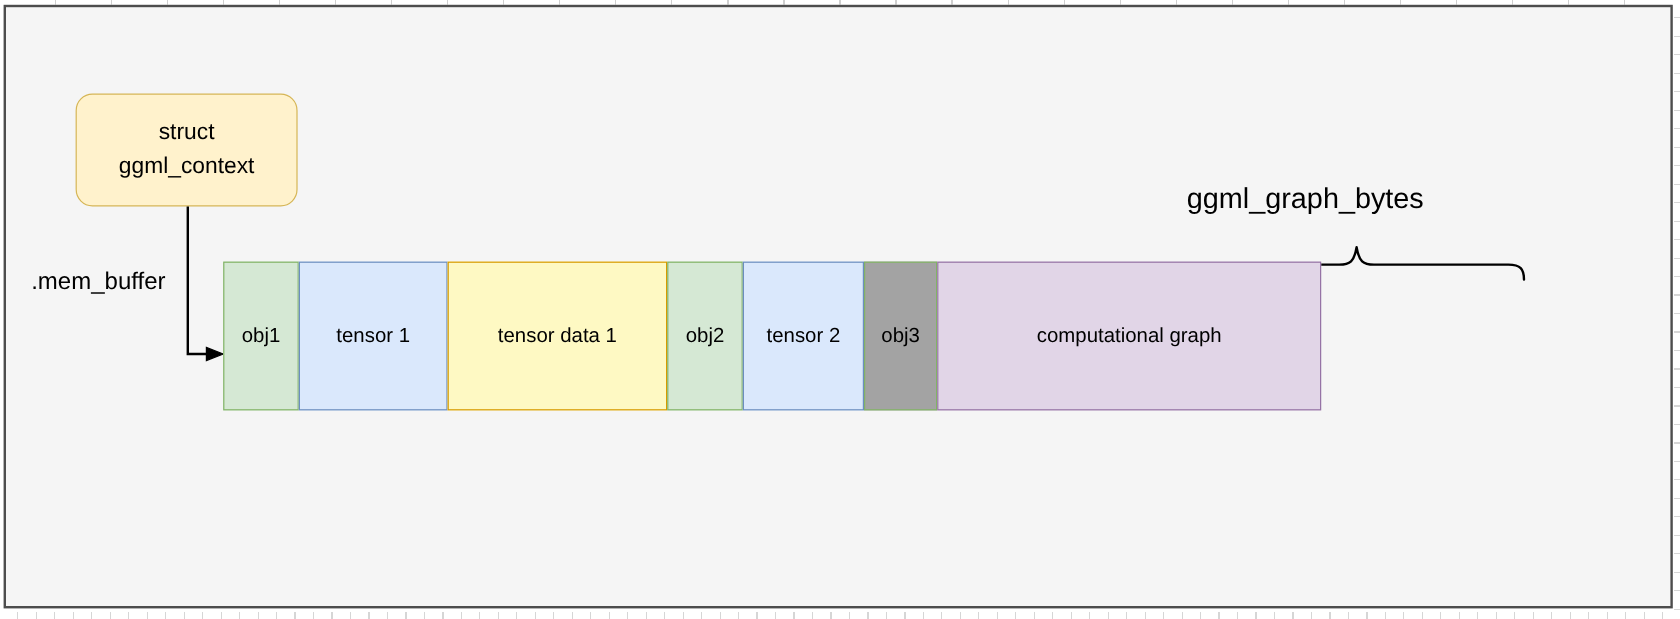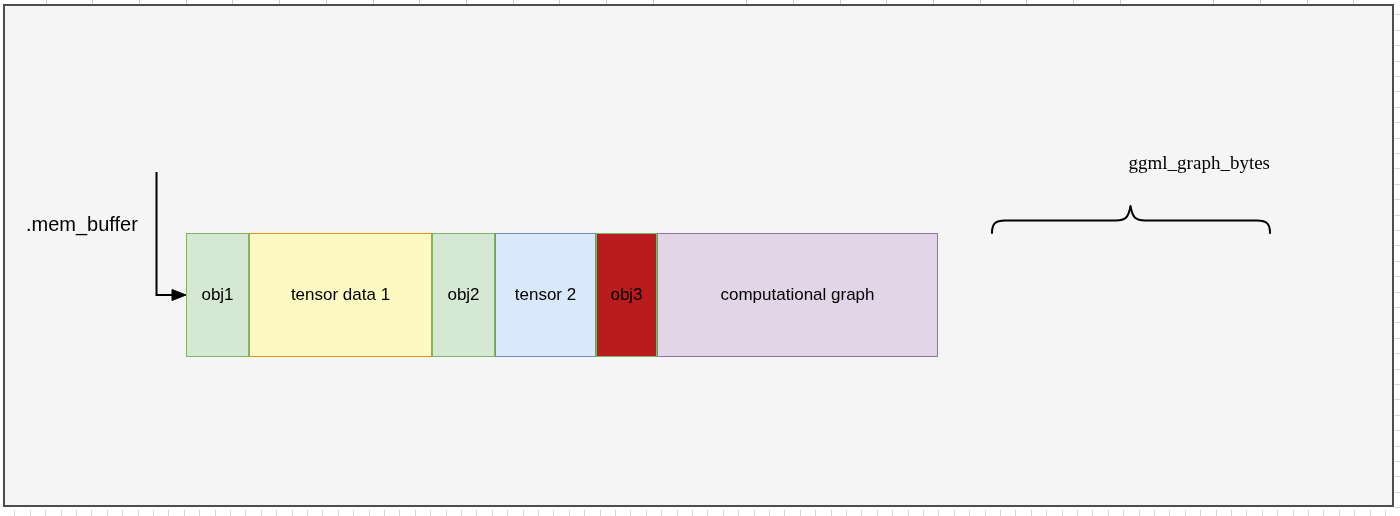--- a/index.html
+++ b/index.html
@@ -39,36 +39,35 @@
     box-sizing: border-box;
     border-radius: 14px;
     border: 1.5px solid #d6b656;
     background: #fff2cc;
     display: flex; flex-direction: column;
     align-items: center; justify-content: center;
     font-size: 19px; line-height: 28px;
   }
   .mem-buffer-label {
     position: absolute;
-    left: 26px; top: 213px;
+    left: 26px; top: 224px;
     font-size: 20px;
     white-space: nowrap;
   }
   .graph-bytes-label {
     position: absolute;
     left: 989px; top: 152px;
     width: 281px;
-    text-align: right;
-    font-size: 19px;
+    text-align: left;
+    font-size: 24px;
     white-space: nowrap;
-    font-family: Liberation Serif, serif;
   }
   .memory-bar {
     position: absolute;
-    left: 186px; top: 233px;
+    left: 186px; top: 218px;
     height: 124px;
     display: flex;
   }
   .segment {
     box-sizing: border-box;
     border: 1px solid;
     height: 124px;
     display: flex;
     align-items: center;
     justify-content: center;
@@ -85,20 +84,24 @@
 </head>
 <body>
 
 <div class="stage">
   <div class="ticks-top"></div>
   <div class="ticks-bottom"></div>
   <div class="ticks-right"></div>
 
   <div class="frame" style="background: rgb(245, 245, 245); border-color: rgb(77, 77, 77);"></div>
 
+  <div class="context-box" style="background: rgb(255, 242, 204); border-color: rgb(214, 182, 86);">
+    <div>struct</div>
+    <div>ggml_context</div>
+  </div>
 
   <div class="mem-buffer-label">.mem_buffer</div>
 
   <div class="graph-bytes-label">ggml_graph_bytes</div>
 
   <svg class="overlay-svg" width="1400" height="516" viewBox="0 0 1400 516">
 
     <g>
       <path d="M 156.5 172 L 156.5 295 L 172 295" fill="none" stroke="#000000" stroke-width="2"></path>
       <polygon points="186,295 172,289.5 172,300.5" fill="#000000" stroke="#000000"></polygon>
@@ -110,29 +113,32 @@
              C 1125 220.5, 1128.5 218, 1130.5 206
              C 1132.5 218, 1136 220.5, 1145 220.5
              L 1257 220.5
              C 1267 220.5, 1270 224, 1270 233" fill="none" stroke="#000000" stroke-width="2" stroke-linejoin="round" stroke-linecap="round"></path>
   </svg>
 
   <div class="memory-bar">
       <div class="segment" style="width: 63px; background: rgb(213, 232, 212); border-color: rgb(130, 179, 102);">
         <span>obj1</span>
       </div>
+      <div class="segment" style="width: 124px; background: rgb(218, 232, 252); border-color: rgb(108, 142, 191);">
+        <span>tensor 1</span>
+      </div>
       <div class="segment" style="width: 183px; background: #fef9c3; border-color: rgb(215, 155, 0);">
         <span>tensor data 1</span>
       </div>
       <div class="segment" style="width: 63px; background: rgb(213, 232, 212); border-color: rgb(130, 179, 102);">
         <span>obj2</span>
       </div>
       <div class="segment" style="width: 101px; background: rgb(218, 232, 252); border-color: rgb(108, 142, 191);">
         <span>tensor 2</span>
       </div>
-      <div class="segment" style="width: 61px; background: #b91c1c; border-color: rgb(130, 179, 102);">
+      <div class="segment" style="width: 61px; background: #a3a3a3; border-color: rgb(130, 179, 102);">
         <span>obj3</span>
       </div>
-      <div class="segment" style="width: 281px; background: rgb(225, 213, 231); border-color: rgb(150, 115, 166);">
+      <div class="segment" style="width: 320px; background: rgb(225, 213, 231); border-color: rgb(150, 115, 166);">
         <span>computational graph</span>
       </div>
     </div>
 </div>
 
 </body></html>

